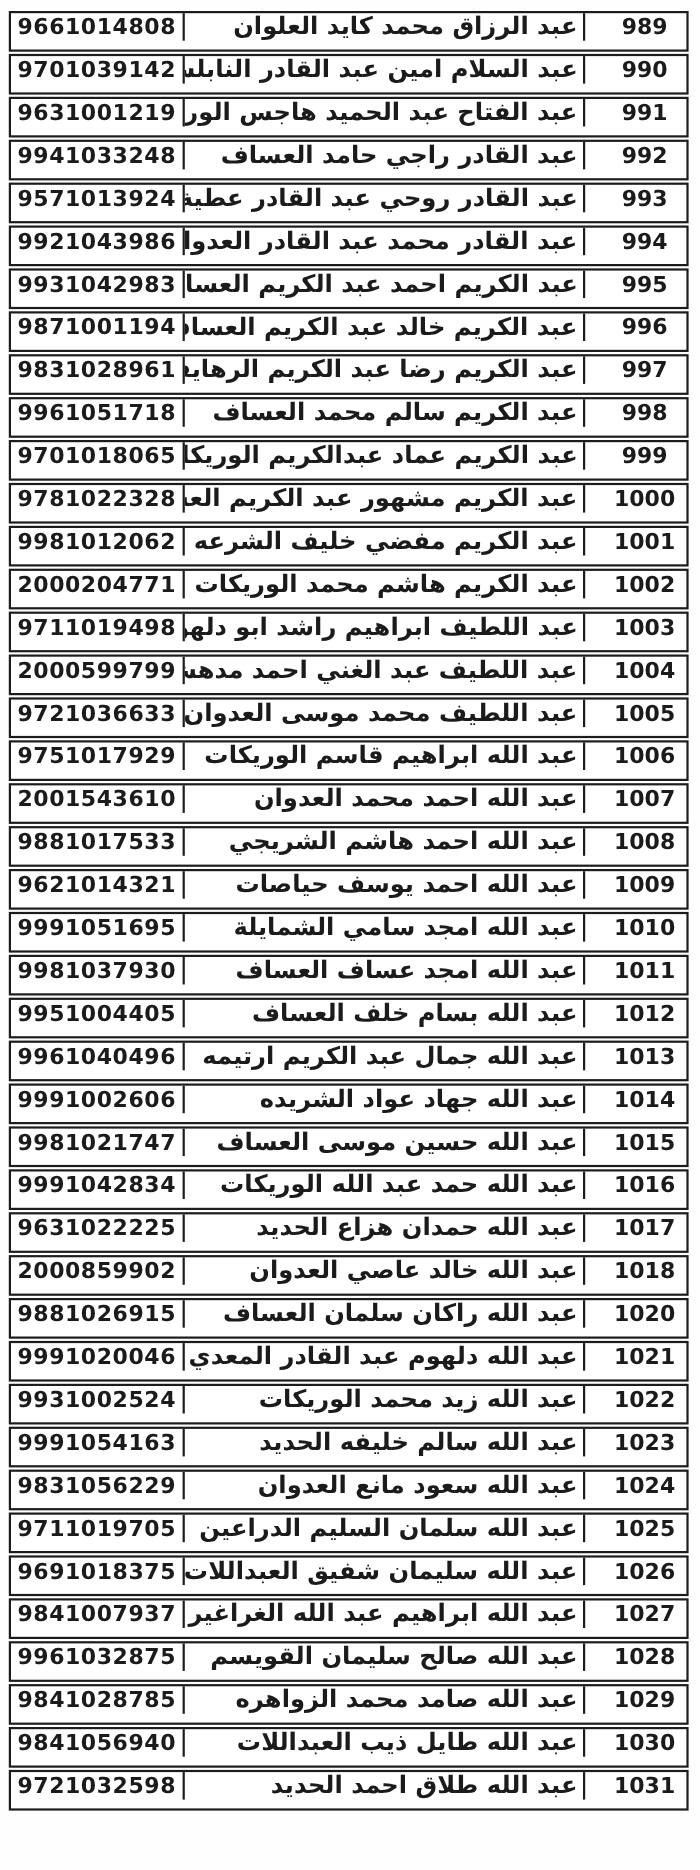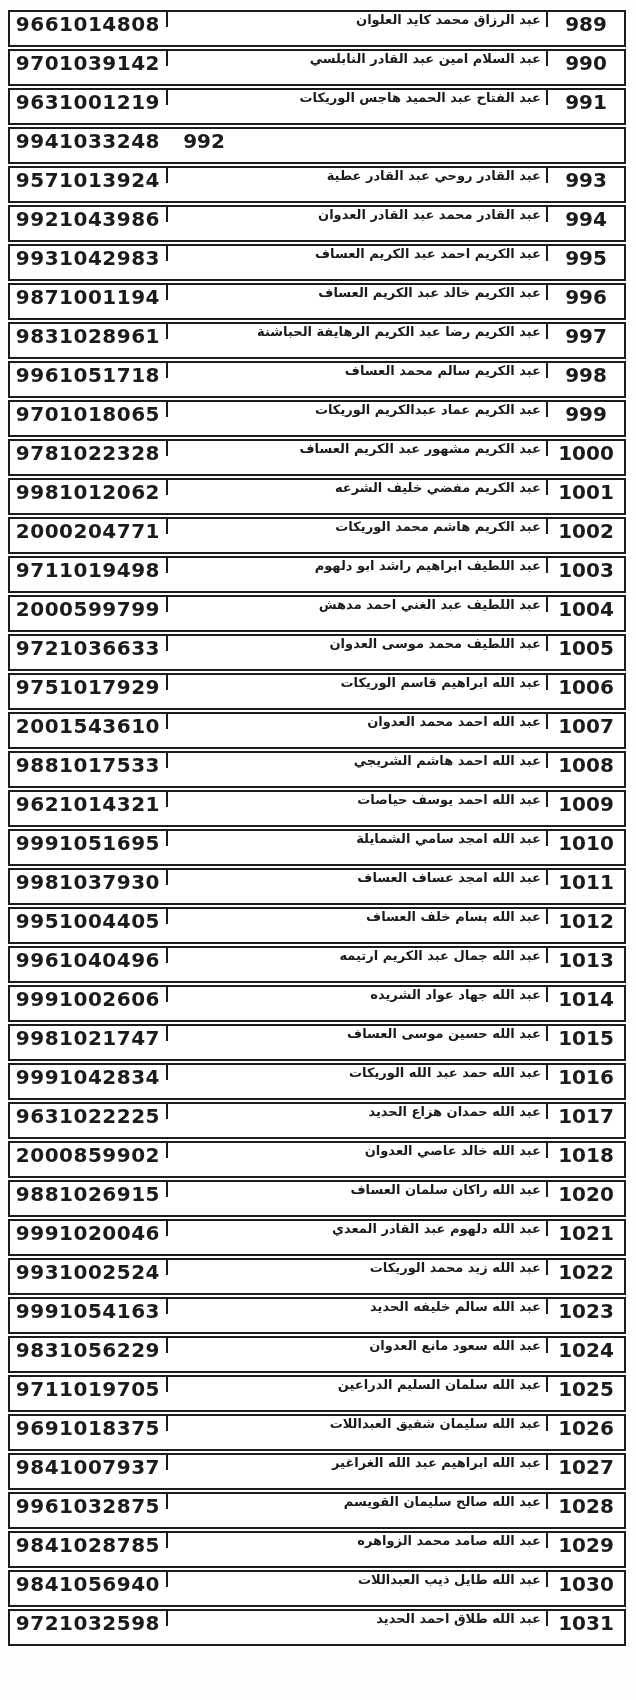--- a/index.html
+++ b/index.html
@@ -54,29 +54,30 @@
     direction: ltr;
   }
   .cell-name {
     flex: 1;
     border-left: 2px solid #1c1c1c;
     border-right: 2px solid #1c1c1c;
     justify-content: flex-start; 
     direction: rtl;
     padding-right: 5px;
     padding-left: 4px;
-    font-size: 13px;
+    font-size: 22px;
     font-weight: 700;
   }
   .cell-serial {
     width: 76px;
     justify-content: center;
     font-size: 20px;
     font-weight: 700;
     direction: ltr;
+    margin-left: 16px;
   }
 </style>
 </head>
 <body>
 
 <div class="scan-page">
   <div class="roster-table" id="roster">
       <div class="row">
         <div class="cell cell-id">9661014808</div>
         <div class="cell cell-name">عبد الرزاق محمد كايد العلوان</div>
@@ -87,20 +88,21 @@
         <div class="cell cell-name">عبد السلام امين عبد القادر النابلسي</div>
         <div class="cell cell-serial">990</div>
       </div>
       <div class="row">
         <div class="cell cell-id">9631001219</div>
         <div class="cell cell-name">عبد الفتاح عبد الحميد هاجس الوريكات</div>
         <div class="cell cell-serial">991</div>
       </div>
       <div class="row">
         <div class="cell cell-id">9941033248</div>
+        <div class="cell cell-name">عبد القادر راجي حامد العساف</div>
         <div class="cell cell-serial">992</div>
       </div>
       <div class="row">
         <div class="cell cell-id">9571013924</div>
         <div class="cell cell-name">عبد القادر روحي عبد القادر عطية</div>
         <div class="cell cell-serial">993</div>
       </div>
       <div class="row">
         <div class="cell cell-id">9921043986</div>
         <div class="cell cell-name">عبد القادر محمد عبد القادر العدوان</div>

